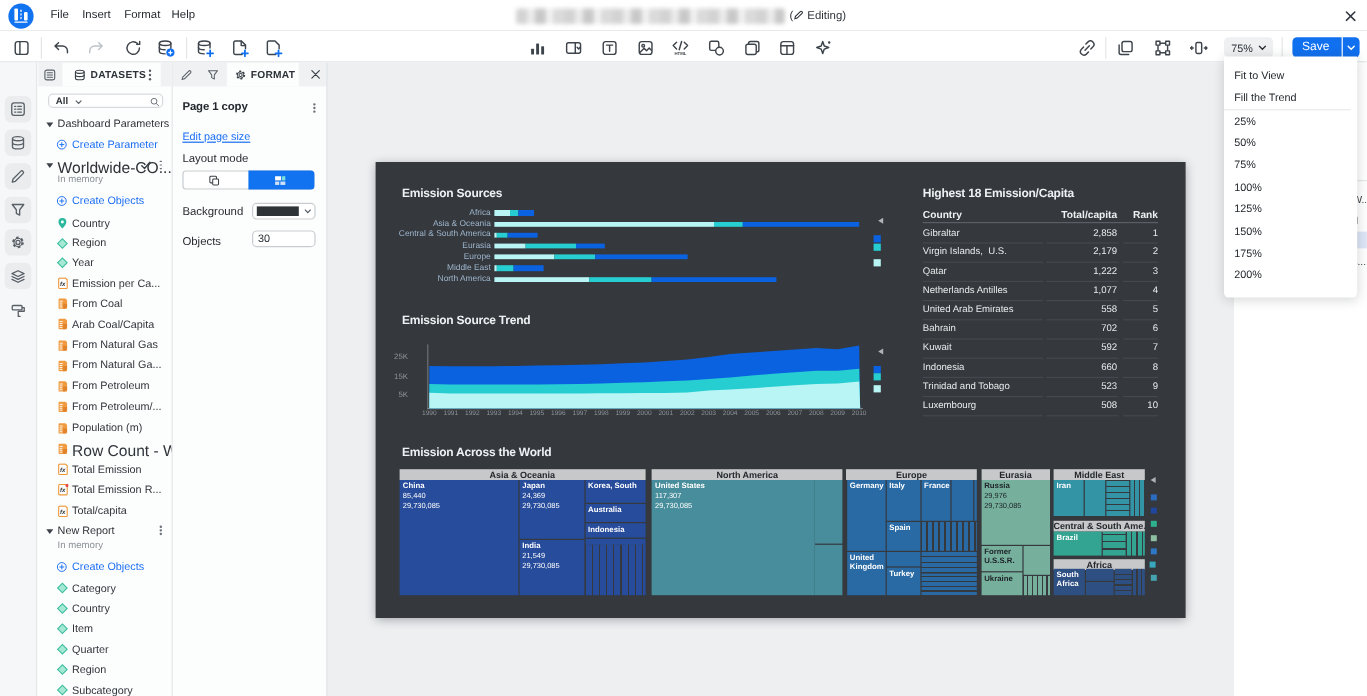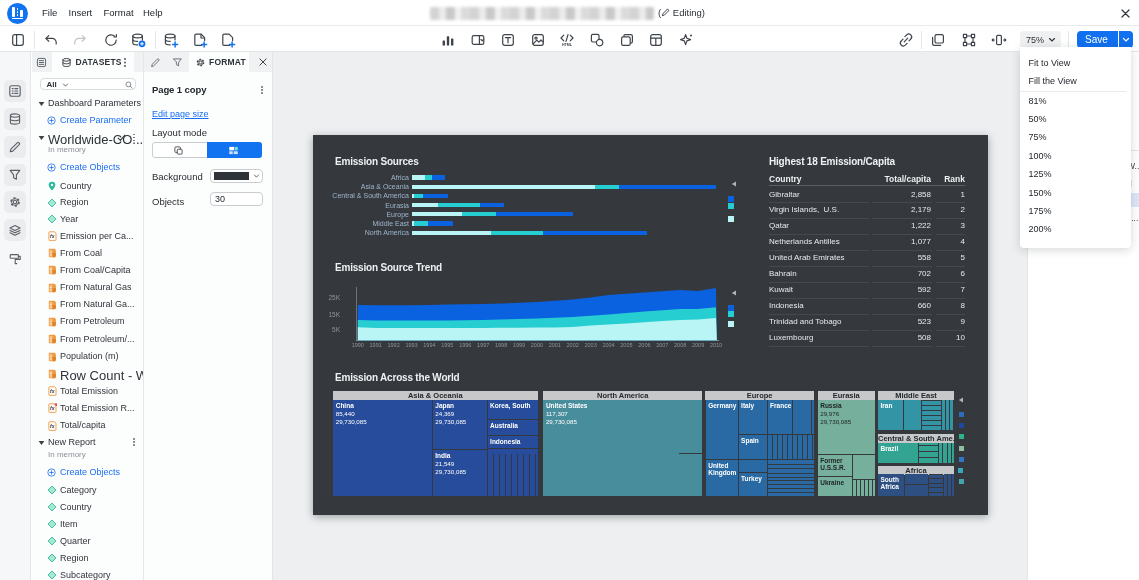--- a/index.html
+++ b/index.html
@@ -257,21 +257,21 @@
       <path d="M1.8,1.4 a0.7,0.7 0 0 1 0.7,-0.7 H7.5 L8.9,2.1 V8.6 a0.7,0.7 0 0 1 -0.7,0.7 H2.5 a0.7,0.7 0 0 1 -0.7,-0.7 Z" fill="#f09b40"></path>
       <path d="M5.6,5.1 h3.3 v2.5 l-1.6,1.7 h-1.7 Z" fill="#e0832a"></path>
       <path d="M3,3 h2 M3,4.6 h1.6 M3,6.2 h1.6 M3,7.8 h1.6" stroke="#fff" stroke-width="0.75" stroke-linecap="round"></path>
     </svg>
     <div class="tx" style="left:28.5px;top:196.5px;font-size:9px;color:#30353b">From Coal</div>
     <svg class="ab" style="left:15px;top:213px" width="10" height="10" viewBox="0 0 10 10">
       <path d="M1.8,1.4 a0.7,0.7 0 0 1 0.7,-0.7 H7.5 L8.9,2.1 V8.6 a0.7,0.7 0 0 1 -0.7,0.7 H2.5 a0.7,0.7 0 0 1 -0.7,-0.7 Z" fill="#f09b40"></path>
       <path d="M5.6,5.1 h3.3 v2.5 l-1.6,1.7 h-1.7 Z" fill="#e0832a"></path>
       <path d="M3,3 h2 M3,4.6 h1.6 M3,6.2 h1.6 M3,7.8 h1.6" stroke="#fff" stroke-width="0.75" stroke-linecap="round"></path>
     </svg>
-    <div class="tx" style="left:28.5px;top:213.5px;font-size:9px;color:#30353b">From Coal/Capita</div>
+    <div class="tx" style="left:28.5px;top:213.5px;font-size:9px;color:#30353b">Arab Coal/Capita</div>
     <svg class="ab" style="left:15px;top:230.5px" width="10" height="10" viewBox="0 0 10 10">
       <path d="M1.8,1.4 a0.7,0.7 0 0 1 0.7,-0.7 H7.5 L8.9,2.1 V8.6 a0.7,0.7 0 0 1 -0.7,0.7 H2.5 a0.7,0.7 0 0 1 -0.7,-0.7 Z" fill="#f09b40"></path>
       <path d="M5.6,5.1 h3.3 v2.5 l-1.6,1.7 h-1.7 Z" fill="#e0832a"></path>
       <path d="M3,3 h2 M3,4.6 h1.6 M3,6.2 h1.6 M3,7.8 h1.6" stroke="#fff" stroke-width="0.75" stroke-linecap="round"></path>
     </svg>
     <div class="tx" style="left:28.5px;top:231.0px;font-size:9px;color:#30353b">From Natural Gas</div>
     <svg class="ab" style="left:15px;top:247.5px" width="10" height="10" viewBox="0 0 10 10">
       <path d="M1.8,1.4 a0.7,0.7 0 0 1 0.7,-0.7 H7.5 L8.9,2.1 V8.6 a0.7,0.7 0 0 1 -0.7,0.7 H2.5 a0.7,0.7 0 0 1 -0.7,-0.7 Z" fill="#f09b40"></path>
       <path d="M5.6,5.1 h3.3 v2.5 l-1.6,1.7 h-1.7 Z" fill="#e0832a"></path>
       <path d="M3,3 h2 M3,4.6 h1.6 M3,6.2 h1.6 M3,7.8 h1.6" stroke="#fff" stroke-width="0.75" stroke-linecap="round"></path>
@@ -647,23 +647,23 @@
   </div>
 <div class="ab" style="left:1027px;top:52px;width:112px;height:528px;background:#fff;border-left:1px solid #e2e4e6" id="rpanel">
     <div class="ab" style="left:0;top:98px;width:112px;height:1px;background:#e4e6e8"></div>
     <div class="tx" style="left:99px;top:110px;font-size:8.5px;color:#3c4248">W...</div>
     <div class="tx" style="left:99px;top:128px;font-size:8.5px;color:#3c4248">d</div>
     <div class="ab" style="left:98px;top:141px;width:14px;height:14px;background:#dce6f7"></div>
     <div class="tx" style="left:99px;top:162px;font-size:8.5px;color:#3c4248">s...</div>
   </div>
 <div class="ab" style="left:1020px;top:47px;width:111px;height:201px;background:#fff;border-radius:0 0 4px 4px;box-shadow:0 2px 10px rgba(30,35,40,.18);z-index:50">
     <div class="tx" style="left:8.5px;top:11.5px;font-size:9px;color:#23282e">Fit to View</div>
-    <div class="tx" style="left:8.5px;top:29.5px;font-size:9px;color:#23282e">Fill the View</div>
+    <div class="tx" style="left:8.5px;top:29.5px;font-size:9px;color:#23282e">Fill the Trend</div>
     <div class="ab" style="left:0;top:43.5px;width:106px;height:1px;background:#e8eaec"></div>
-    <div class="tx" style="left:8.5px;top:49.5px;font-size:9px;color:#23282e">81%</div>
+    <div class="tx" style="left:8.5px;top:49.5px;font-size:9px;color:#23282e">25%</div>
     <div class="tx" style="left:8.5px;top:67.9px;font-size:9px;color:#23282e">50%</div>
     <div class="tx" style="left:8.5px;top:86.3px;font-size:9px;color:#23282e">75%</div>
     <div class="tx" style="left:8.5px;top:104.7px;font-size:9px;color:#23282e">100%</div>
     <div class="tx" style="left:8.5px;top:123.1px;font-size:9px;color:#23282e">125%</div>
     <div class="tx" style="left:8.5px;top:141.5px;font-size:9px;color:#23282e">150%</div>
     <div class="tx" style="left:8.5px;top:159.9px;font-size:9px;color:#23282e">175%</div>
     <div class="tx" style="left:8.5px;top:178.3px;font-size:9px;color:#23282e">200%</div>
   </div>
 
 </body></html>

